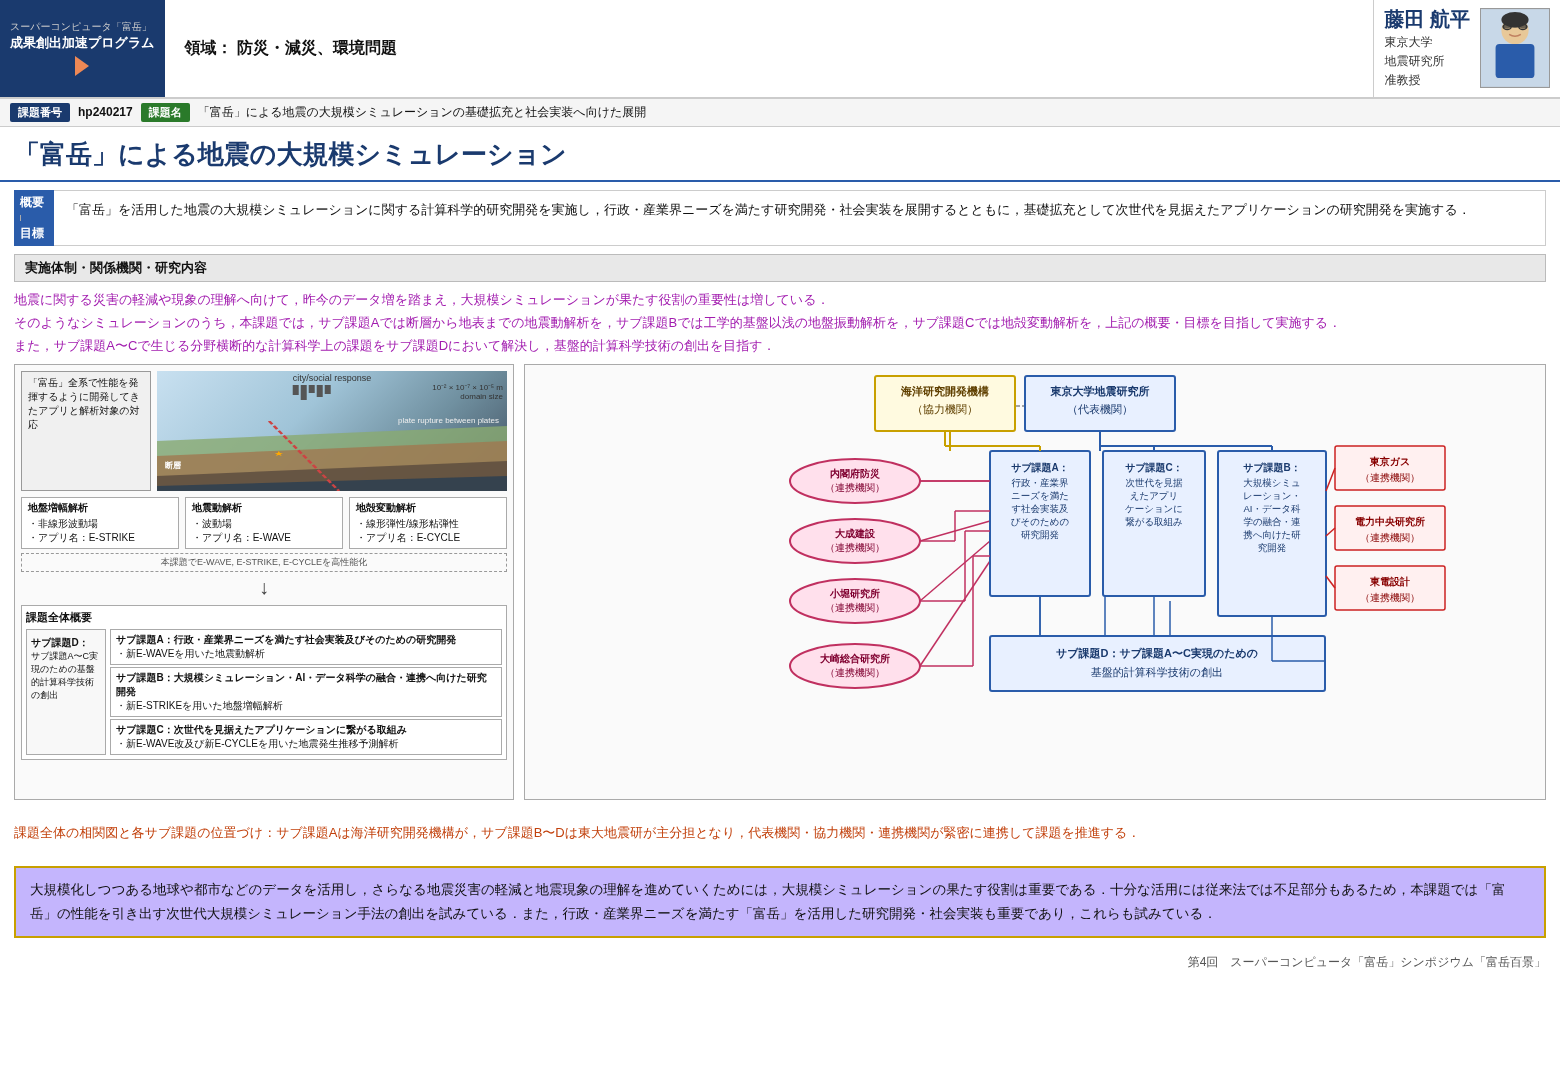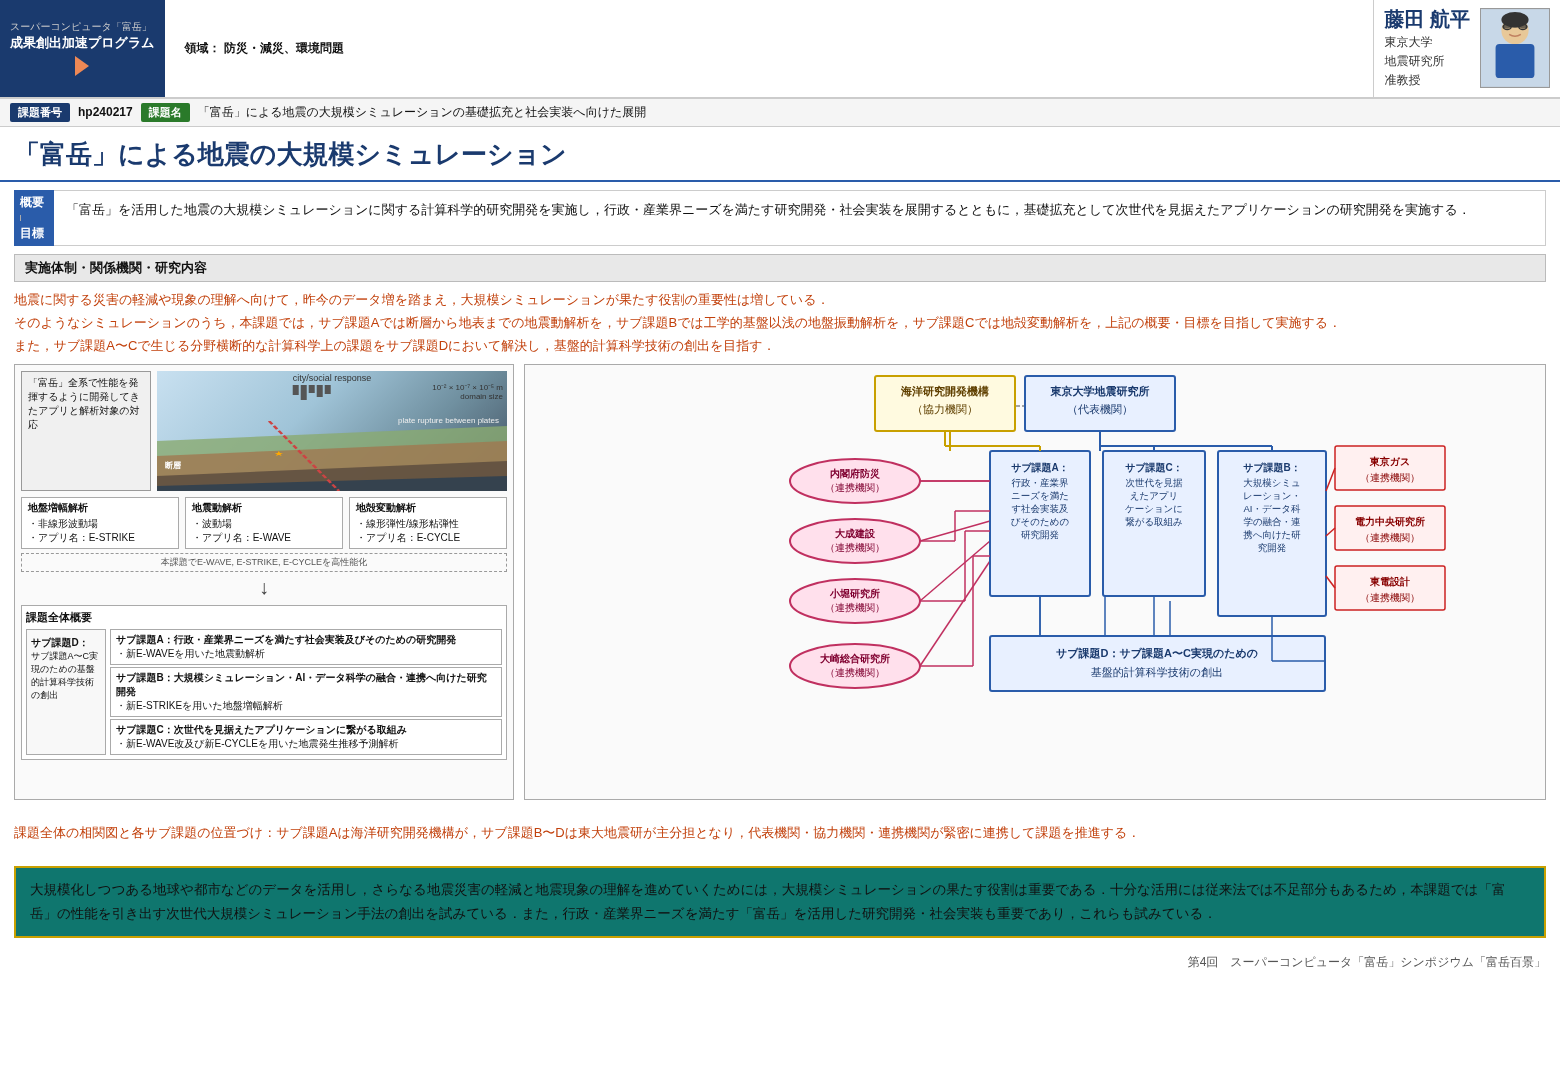--- a/index.html
+++ b/index.html
@@ -48,21 +48,21 @@
       height: 0;
       border-top: 10px solid transparent;
       border-bottom: 10px solid transparent;
       border-left: 14px solid #e85;
     }
     .domain-area {
       flex: 1;
       display: flex;
       align-items: center;
       padding: 6px 20px;
-      font-size: 12px;
+      font-size: 16px;
       font-weight: bold;
       color: #111;
       text-align: right;
     }
     .author-area {
       display: flex;
       align-items: center;
       padding: 6px 10px;
       gap: 10px;
       border-left: 1px solid #ccc;
@@ -178,21 +178,21 @@
       font-size: 13px;
       font-weight: bold;
       color: #111;
     }
 
     
     .desc-text {
       margin: 6px 14px;
       font-size: 13px;
       line-height: 1.8;
-      color: #c2410c;
+      color: #a21caf;
     }
 
     
     .diagram-area {
       margin: 4px 14px;
       display: flex;
       gap: 10px;
     }
     .diagram-left {
       flex: 0 0 500px;
@@ -314,21 +314,21 @@
       margin: 22px 14px;
       font-size: 13px;
       line-height: 1.7;
       color: #c2410c;
     }
 
     
     .highlight-box {
       margin: 10px 14px;
       border: 2px solid #c8a000;
-      background: #0f766e;
+      background: #c4b5fd;
       padding: 10px 14px;
       font-size: 13.5px;
       line-height: 1.8;
       color: #111;
     }
 
     
     .footer {
       text-align: right;
       padding: 6px 14px;

